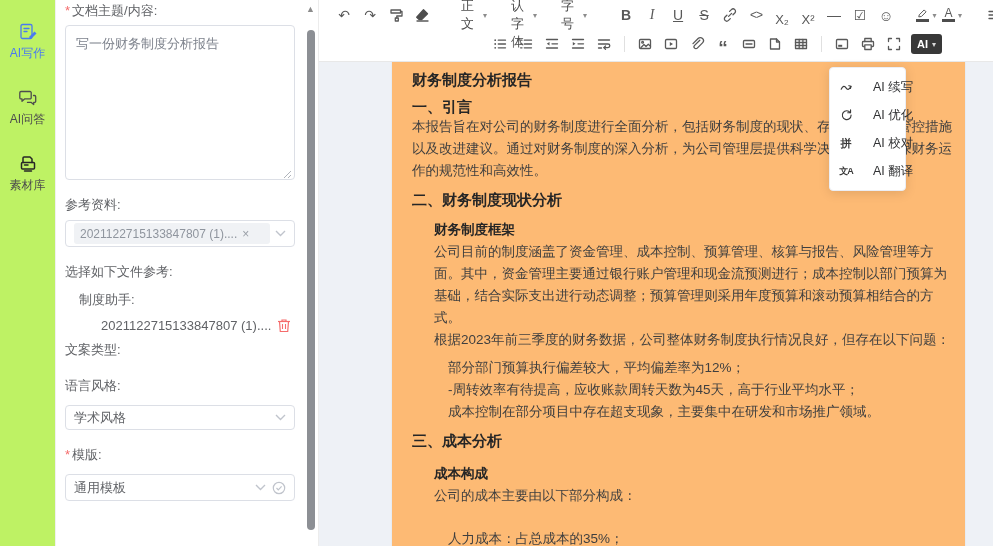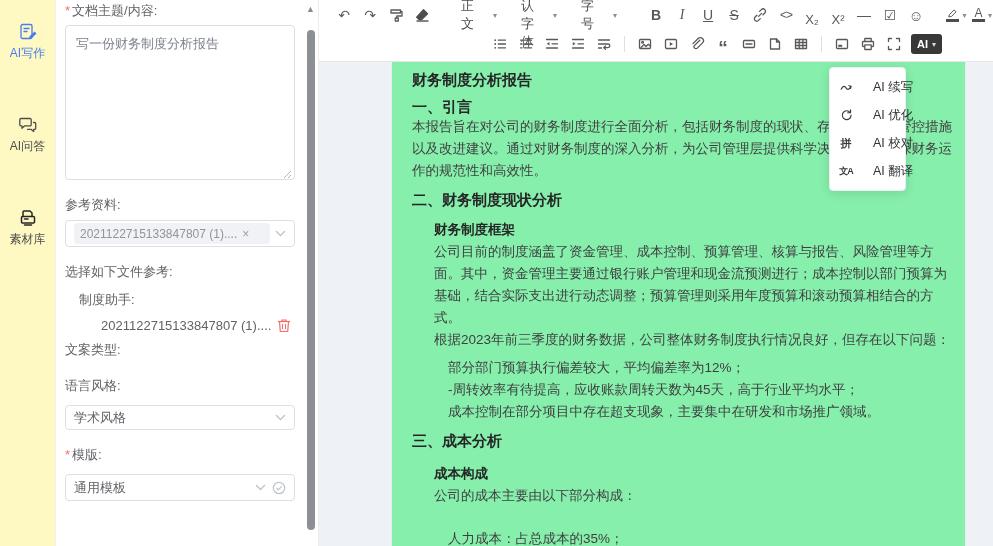--- a/index.html
+++ b/index.html
@@ -1,22 +1,22 @@
 <!DOCTYPE html>
 <html><head>
 <meta charset="utf-8">
 <style>
   * { margin:0; padding:0; box-sizing:border-box; }
   html,body { width:993px; height:546px; overflow:hidden; background:#fff;
     font-family:"Liberation Sans","DejaVu Sans",sans-serif; }
   .app { position:relative; width:993px; height:546px; }
 
   
-  .nav { position:absolute; left:0; top:0; width:56px; height:546px; background:#fef9c3;
-    border-right:1px solid #f0f0f0; display:flex; flex-direction:column; align-items:center; padding-top:22px;gap:27px; }
+  .nav { position:absolute; left:0; top:0; width:56px; height:546px; background:#bef264;
+    border-right:1px solid #f0f0f0; display:flex; flex-direction:column; align-items:center; padding-top:22px; }
   .nav-item { display:flex; flex-direction:column; align-items:center; margin-bottom:26px; cursor:pointer; }
   .nav-item .lbl { font-size:12px; color:#4d4d4d; margin-top:3px; }
   .nav-item.active .lbl { color:#4a7af0; }
   .nav-item svg { width:20px; height:20px; }
 
   
   .panel { position:absolute; left:57px; top:0; width:246px; height:524px; background:#fff; padding:2px 8px 0 8px; }
   .f-label { font-size:13px; color:#606266; line-height:18px; }
   .req { color:#f56c6c; margin-right:2px; font-size:13px; }
   .ta-wrap { position:relative; margin-top:5px; }
@@ -44,39 +44,39 @@
 
   
   .editor { position:absolute; left:318px; top:0; right:0; height:546px; background:#eef1f6; border-left:1px solid #ececec; }
   .toolbar { position:absolute; top:0; left:0; right:0; height:62px; background:#fff; border-bottom:1px solid #e8e8e8; }
   .trow { display:flex; align-items:center; height:30px; padding-left:12px; }
   .trow.r2 { padding-left:168px; height:28px; }
   .tb { min-width:24px; height:24px; display:flex; align-items:center; justify-content:center;
     margin:0 1px; color:#595959; font-size:14px; border-radius:3px; cursor:pointer; }
   .tb svg { width:16px; height:16px; }
   .tdiv { width:1px; height:16px; background:#e0e0e0; margin:0 7px; }
-  .tsel { display:flex; align-items:center; gap:19px; padding:0 8px; height:24px; color:#4d4d4d;
+  .tsel { display:flex; align-items:center; gap:9px; padding:0 8px; height:24px; color:#4d4d4d;
     font-size:13px; cursor:pointer; margin:0 4px; }
   .caret { font-size:8px; color:#8c8c8c; }
   .g-bold { font-weight:bold; }
   .g-italic { font-style:italic; font-family:"Liberation Serif","DejaVu Serif",serif; }
   .g-under { text-decoration:underline; }
   .g-strike { text-decoration:line-through; }
   .g-sub,.g-sup { font-size:13px;align-items:flex-end; }
   .g-quote { font-size:19px; font-weight:bold; line-height:10px; padding-top:8px; }
   .colbtn { display:flex; flex-direction:column; align-items:center; line-height:13px; }
   .colbtn .bar { width:13px; height:3px; margin-top:1px; }
   .ai-btn { background:#383838; color:#fff; border-radius:3px; height:20px; padding:0 6px;
     display:flex; align-items:center; gap:4px; margin-left:4px; cursor:pointer; }
   .ai-btn .t { font-size:11px; font-weight:bold; }
   .ai-btn .caret { color:#d9d9d9; }
 
   
   .canvas { position:absolute; top:62px; left:0; right:0; bottom:0; background:#eef1f6; }
-  .page { margin-left:72px; width:575px; height:100%; background:#86efac;
+  .page { margin-left:72px; width:575px; height:100%; background:#fdba74;
     border-left:1px solid #e7ecf2; border-right:1px solid #e7ecf2; padding:8px 7px 0 20px; }
   .doc { color:#3f3f3f; font-size:13.5px; line-height:22px; }
   .doc .title { font-size:15px; font-weight:bold; color:#262626; line-height:19px; }
   .doc .h1 { font-size:15px; font-weight:bold; color:#262626; line-height:19px; margin-top:8px; }
   .doc .h2 { font-weight:bold; color:#262626; }
   .doc .in1 { margin-left:22px; }
   .doc .in2 { margin-left:36px; }
   .mt8 { margin-top:8px; } .mt10 { margin-top:10px; } .mt13 { margin-top:13px; } .mt21 { margin-top:21px; } .mt6 { margin-top:6px; }
 
   

